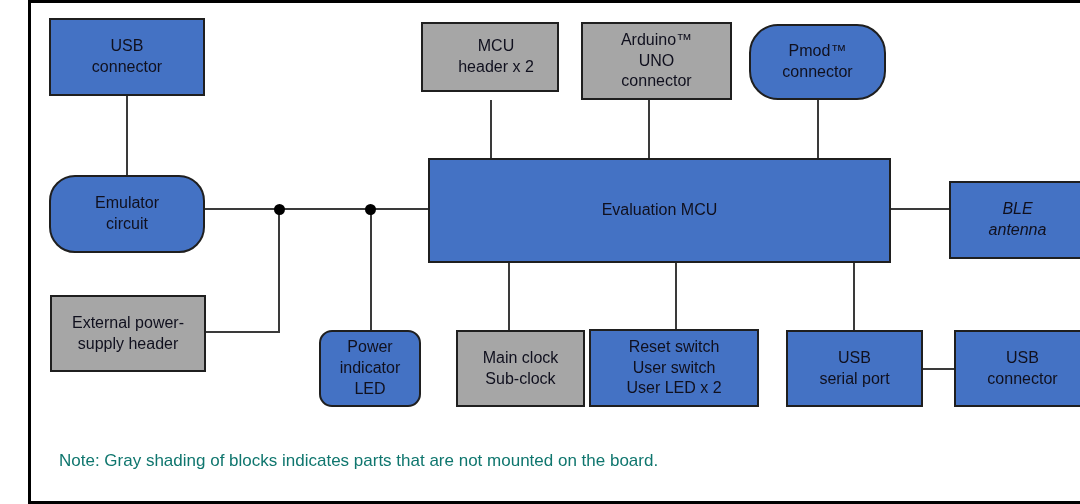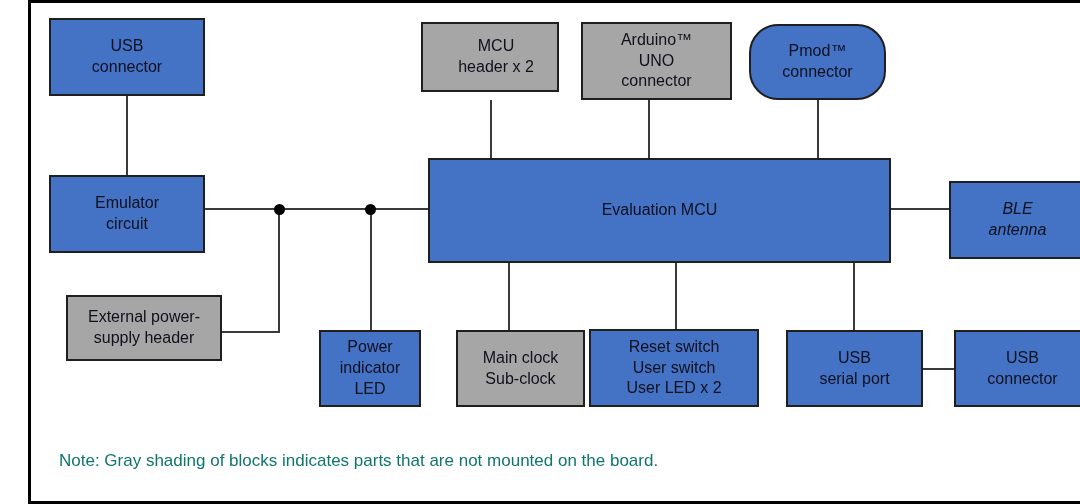--- a/index.html
+++ b/index.html
@@ -84,32 +84,32 @@
   <div class="block gray" style="left:390px; top:19px;  width:138px; height:70px;padding-left:12px;">MCU
 header x 2</div>
 
   <div class="block gray" style="left:550px; top:19px;  width:151px; height:78px;">Arduino™
 UNO
 connector</div>
 
   <div class="block blue" style="left:718px; top:21px;  width:137px; height:76px;border-radius:29px;">Pmod™
 connector</div>
 
-  <div class="block blue" style="left:18px;  top:172px; width:156px; height:78px;">Emulator
+  <div class="block blue" style="left:18px;  top:172px; width:156px; height:78px;border-radius:26px;">Emulator
 circuit</div>
 
   <div class="block blue" style="left:397px; top:155px; width:463px; height:105px;">Evaluation MCU</div>
 
   <div class="block blue" style="left:918px; top:178px; width:137px; height:78px;font-style:italic;">BLE
 antenna</div>
 
-  <div class="block gray" style="left:35px;  top:292px; width:156px; height:66px;">External power-
+  <div class="block gray" style="left:19px;  top:292px; width:156px; height:77px;">External power-
 supply header</div>
 
-  <div class="block blue" style="left:288px; top:327px; width:102px; height:77px;">Power
+  <div class="block blue" style="left:288px; top:327px; width:102px; height:77px;border-radius:13px;">Power
 indicator
 LED</div>
 
   <div class="block gray" style="left:425px; top:327px; width:129px; height:77px;">Main clock
 Sub-clock</div>
 
   <div class="block blue" style="left:558px; top:326px; width:170px; height:78px;text-align:center;">Reset switch
 User switch
 User LED x 2</div>
 

